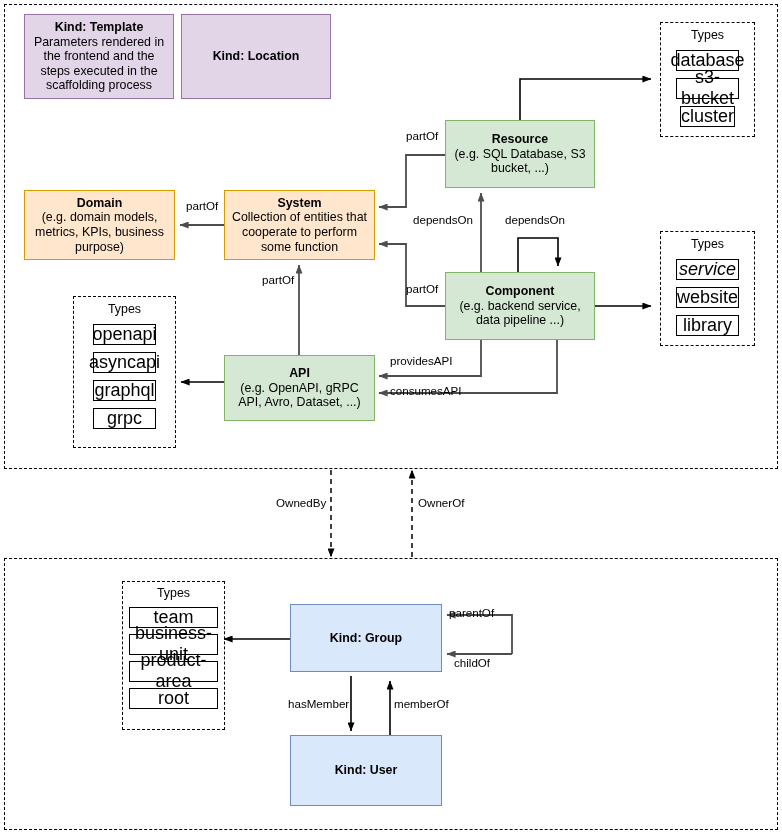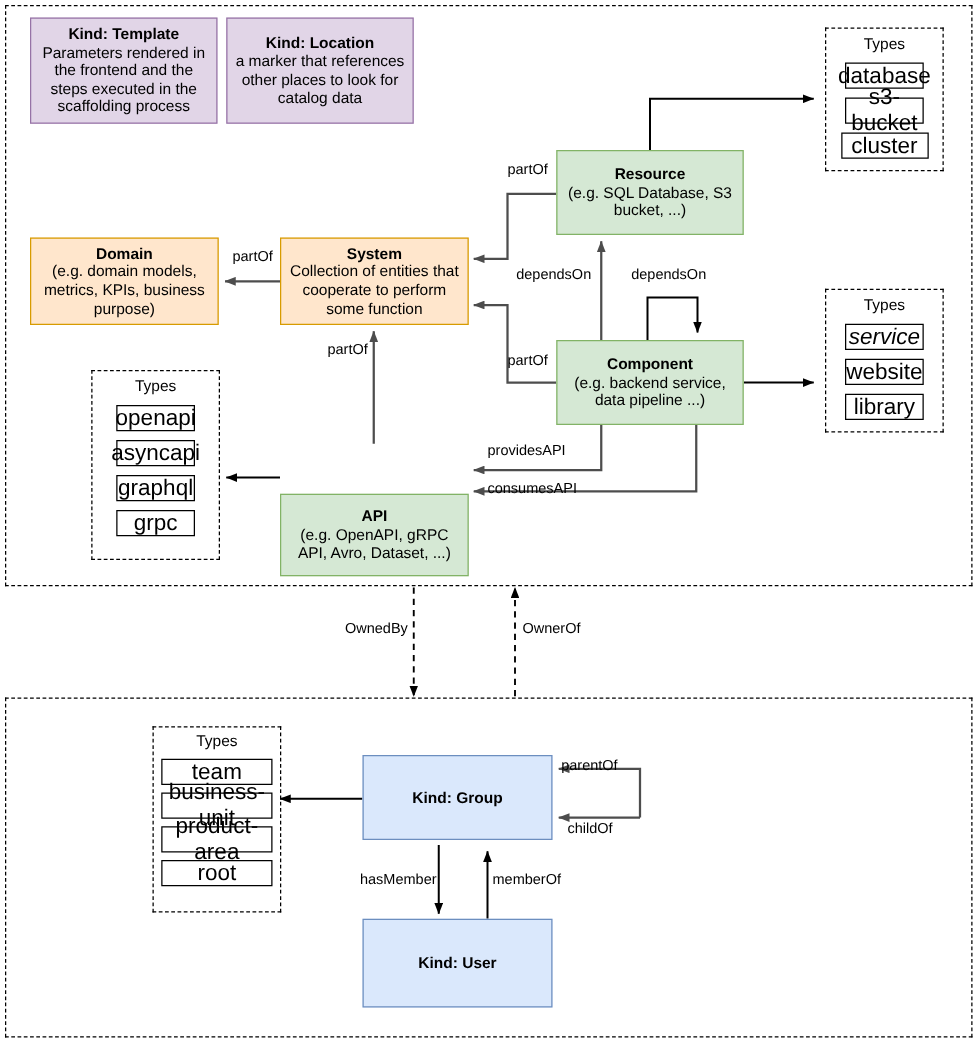--- a/index.html
+++ b/index.html
@@ -156,21 +156,20 @@
     <path d="M390,735 L390,681" fill="none" stroke="#000000" stroke-width="1.6" marker-end="url(#ahBlack)"></path>
   </svg>
 
   <div class="node kind-purple" style="left:24px; top:14px; width:150px; height:85px;">
     <div class="title">Kind: Template</div>
     <div class="sub">Parameters rendered in the frontend and the steps executed in  the scaffolding process</div>
   </div>
 
   <div class="node kind-purple" style="left:181px; top:14px; width:150px; height:85px;">
     <div class="title">Kind: Location</div>
-    <div class="sub">a marker that references other places to look for catalog data</div>
   </div>
 
   <div class="node kind-orange" style="left:24px; top:190px; width:151px; height:70px;">
     <div class="title">Domain</div>
     <div class="sub">(e.g.  domain models, metrics, KPIs, business purpose)</div>
   </div>
 
   <div class="node kind-orange" style="left:224px; top:190px; width:151px; height:70px;">
     <div class="title">System</div>
     <div class="sub">Collection of entities that cooperate to perform some function</div>
@@ -179,30 +178,30 @@
   <div class="node kind-green" style="left:445px; top:120px; width:150px; height:68px;">
     <div class="title">Resource</div>
     <div class="sub">(e.g. SQL Database, S3 bucket, ...)</div>
   </div>
 
   <div class="node kind-green" style="left:445px; top:272px; width:150px; height:68px;">
     <div class="title">Component</div>
     <div class="sub">(e.g. backend service, data pipeline ...)</div>
   </div>
 
-  <div class="node kind-green" style="left:224px; top:355px; width:151px; height:66px;margin-top:40px;">
+  <div class="node kind-green" style="left:224px; top:355px; width:151px; height:66px;">
     <div class="title">API</div>
     <div class="sub">(e.g. OpenAPI, gRPC API, Avro, Dataset, ...)</div>
   </div>
 
   <div class="types-group" style="left:660px; top:22px; width:95px; height:115px; padding-top:6px; gap:7px;">
     <div class="types-title">Types</div>
     <div class="type-chip" style="width:63px; height:21px;">database</div>
     <div class="type-chip" style="width:63px; height:21px;">s3-bucket</div>
-    <div class="type-chip" style="width:70px; height:21px;text-align:right;">cluster</div>
+    <div class="type-chip" style="width:55px; height:21px;text-align:right;">cluster</div>
   </div>
 
   <div class="types-group" style="left:660px; top:231px; width:95px; height:115px; padding-top:6px; gap:7px;">
     <div class="types-title">Types</div>
     <div class="type-chip" style="width:63px; height:21px;font-style:italic;">service</div>
     <div class="type-chip" style="width:63px; height:21px;">website</div>
     <div class="type-chip" style="width:63px; height:21px;">library</div>
   </div>
 
   <div class="types-group" style="left:73px; top:296px; width:103px; height:152px; padding-top:6px; gap:7px;">

